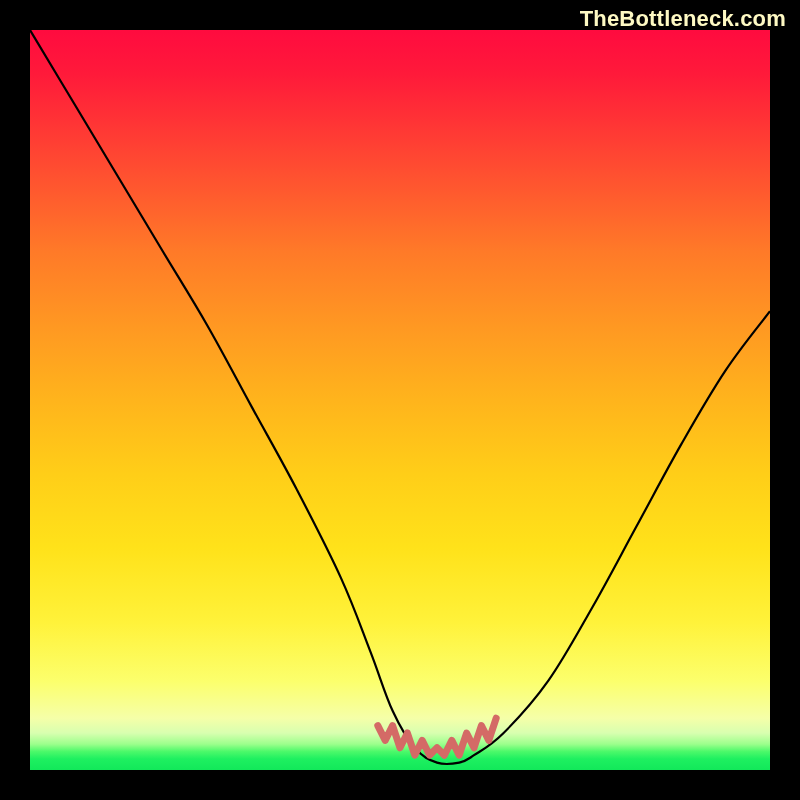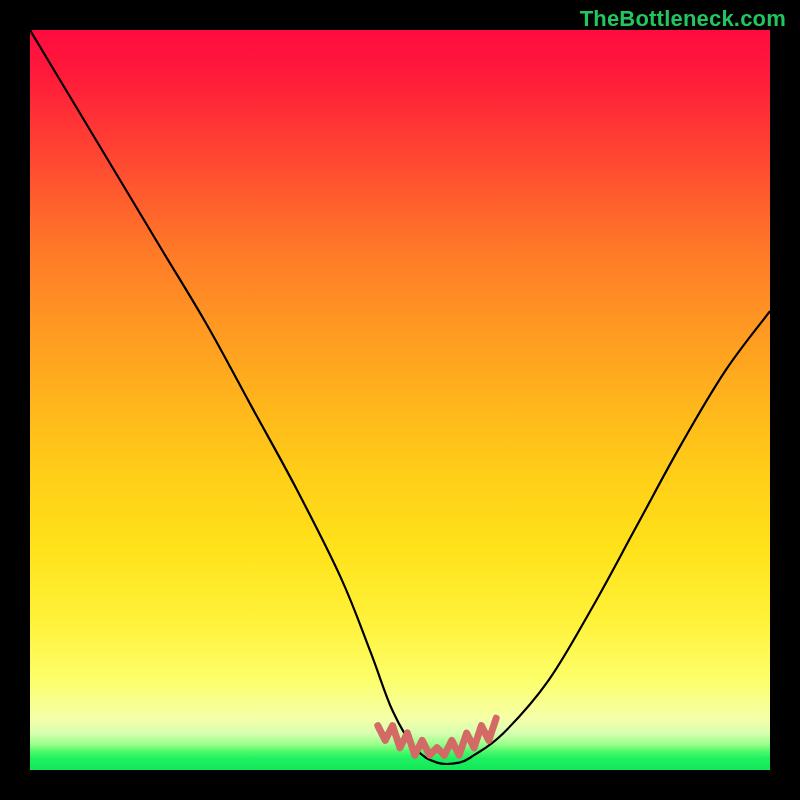--- a/index.html
+++ b/index.html
@@ -14,21 +14,21 @@
   .frame {
     position: relative;
     width: 800px;
     height: 800px;
     background: #000;
   }
   .watermark {
     position: absolute;
     top: 6px;
     right: 14px;
-    color: #22c55e;
+    color: #fef9c3;
     font-size: 22px;
     font-weight: bold;
     letter-spacing: 0.2px;
     z-index: 20;
   }
   .plot-area {
     position: absolute;
     left: 30px;
     top: 30px;
     width: 740px;

